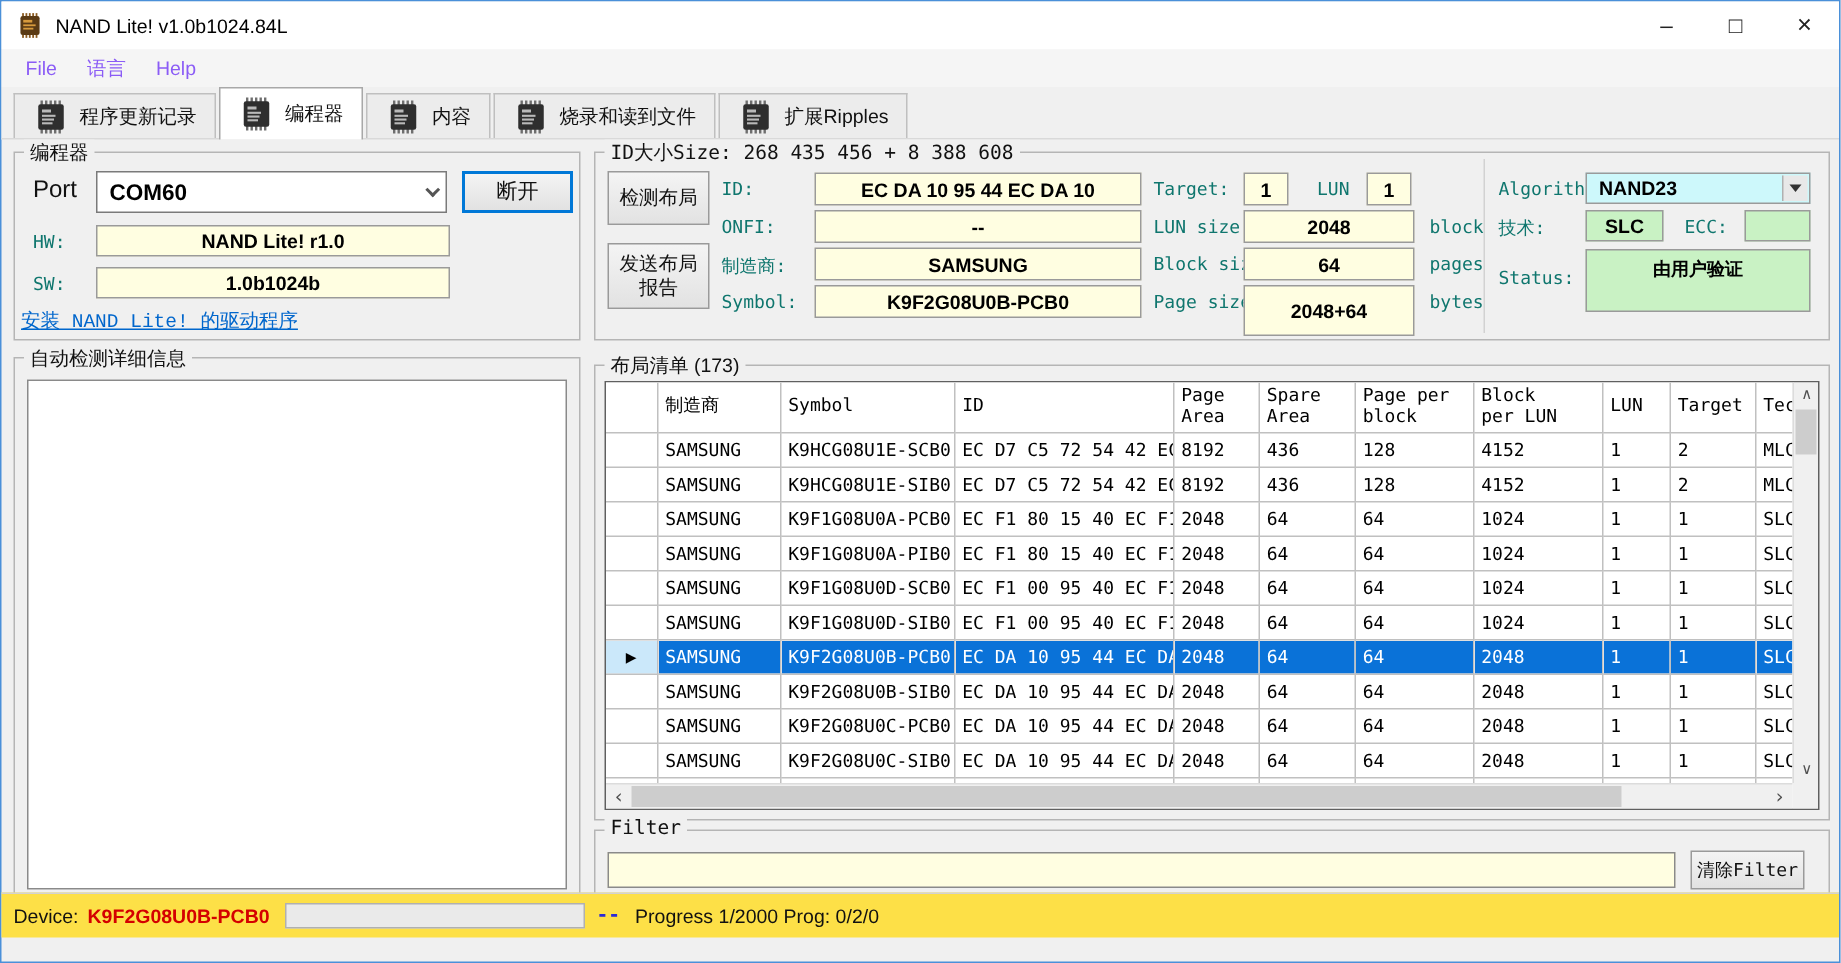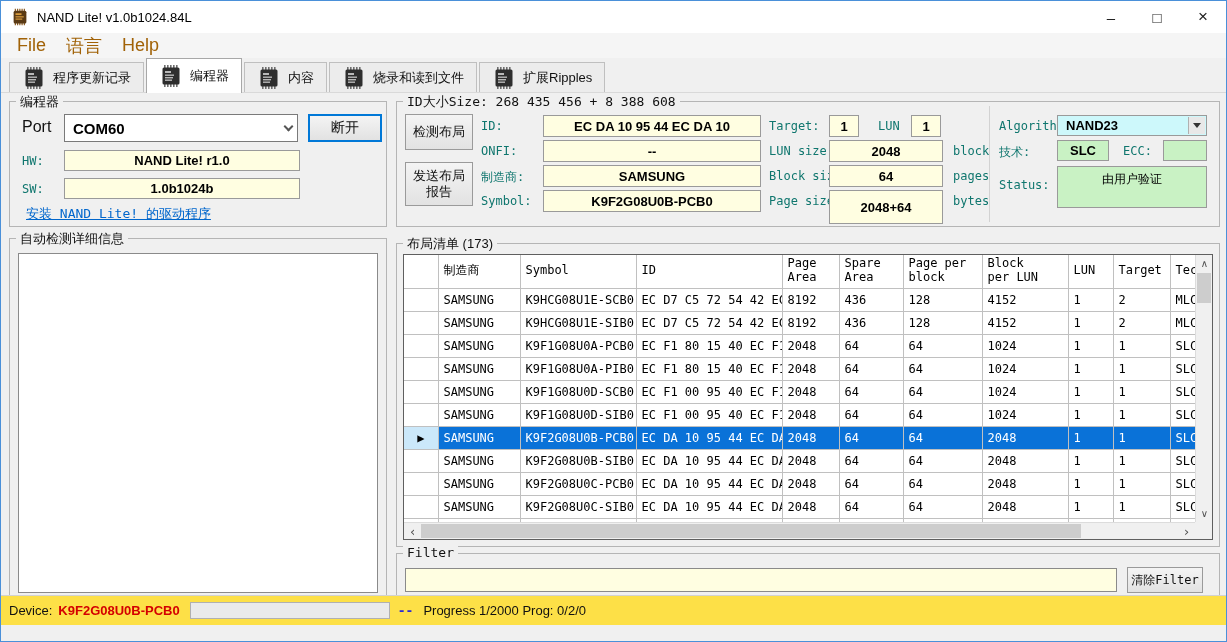--- a/index.html
+++ b/index.html
@@ -9,21 +9,21 @@
 
   
   .titlebar { position:absolute; left:0; top:0; right:0; height:32px; background:#ffffff; display:flex; align-items:center; }
   .title-icon { margin:0 8px 0 10px; width:18px; height:18px; }
   .title-text { font-size:13px; color:#000; }
   .win-controls { margin-left:auto; display:flex; height:100%; }
   .win-btn { width:46px; height:100%; display:flex; align-items:center; justify-content:center; font-size:15px; color:#222; cursor:default; }
 
   
   .menubar { position:absolute; left:0; top:32px; right:0; height:25px; background:#f5f5f5; display:flex; align-items:center; padding-left:6px; }
-  .menu-item { padding:3px 10px; font-size:18px; color:#a16207; }
+  .menu-item { padding:3px 10px; font-size:13px; color:#8b5cf6; }
 
   
   .tabbar { position:absolute; left:0; top:57px; right:0; height:35px; display:flex; align-items:flex-end; padding-left:8px; border-bottom:1px solid #d9d9d9; background:#f0f0f0; }
   .tab { display:flex; align-items:center; gap:7px; padding:0 12px; height:30px; background:#ececec; border:1px solid #bfbfbf; border-bottom:none; margin-right:2px; font-size:13px; color:#111; }
   .tab.active { background:#ffffff; height:35px; margin-bottom:-1px; border-color:#a8a8a8; }
   .tab .chip-icon { width:24px; height:24px; }
 
   
   .groupbox { position:absolute; border:1px solid #b5b5b5; background:#f0f0f0; }
   .group-label { position:absolute; top:-9px; left:6px; background:#f0f0f0; padding:0 4px; font-size:13px; color:#111; white-space:nowrap; }
@@ -42,21 +42,21 @@
   .link { position:absolute; font-size:13px; color:#0066cc; text-decoration:underline; font-family:"DejaVu Sans Mono", monospace; }
 
   .detect-box { position:absolute; left:8px; top:14px; right:8px; bottom:8px; background:#ffffff; border:1px solid #8a8a8a; }
 
   
   .divider-v { position:absolute; left:592px; top:4px; bottom:4px; border-left:1px solid #d2d2d2; }
   .field.cyan { background:#cdf8fb; justify-content:flex-start; padding-left:8px; }
   .field.green { background:#c9f2c4; }
   .combo-btn { position:absolute; right:1px; top:1px; bottom:1px; width:17px; background:#e8e8e8; border-left:1px solid #b0b0b0; display:flex; align-items:center; justify-content:center; }
   .tri-down { width:0; height:0; border-left:4px solid transparent; border-right:4px solid transparent; border-top:5px solid #333; }
-  .status-box { position:absolute; background:#c9f2c4; border:1px solid #9a9a9a; font-weight:normal; font-size:12px; text-align:center; padding-top:4px; color:#000; }
+  .status-box { position:absolute; background:#c9f2c4; border:1px solid #9a9a9a; font-weight:bold; font-size:12px; text-align:center; padding-top:4px; color:#000; }
 
   
   .table-frame { position:absolute; left:6px; top:10px; right:6px; bottom:6px; border:1px solid #5f5f5f; background:#fff; }
   .table-clip { position:absolute; left:0; top:0; right:17px; bottom:17px; overflow:hidden; background:#fff; }
   table.grid { border-collapse:collapse; table-layout:fixed; width:811px; font-family:"DejaVu Sans Mono", monospace; font-size:12px; }
   table.grid th, table.grid td { border-right:1px solid #c0c0c0; border-bottom:1px solid #c0c0c0; padding:2px 5px; text-align:left; font-weight:normal; white-space:nowrap; overflow:hidden; color:#000; }
   table.grid th { height:33px; white-space:pre-line; vertical-align:middle; line-height:1.15; background:#fff; }
   table.grid td { height:23px; }
   table.grid .selcol { width:34px; }
   tr.selected td { background:#0a72d8; color:#fff; }
@@ -247,21 +247,21 @@
       <span class="val">COM60</span>
       <span class="arrow">
           <span class="chev"></span>
         </span>
     </div>
     <div class="btn default-btn" style="position:absolute; left:298px; top:12px; width:74px; height:28px;text-align:right;">断开</div>
     <span class="small-label" style="left:12px; top:52px;">HW:</span>
     <div class="field" style="left:54px; top:48px; width:236px; height:21px;">NAND Lite! r1.0</div>
     <span class="small-label" style="left:12px; top:80px;">SW:</span>
     <div class="field" style="left:54px; top:76px; width:236px; height:21px;">1.0b1024b</div>
-    <span class="link" style="left:16px; top:103px;">安装 NAND Lite! 的驱动程序</span>
+    <span class="link" style="left:4px; top:103px;font-family:Liberation Mono, monospace;">安装 NAND Lite! 的驱动程序</span>
   </div>
 
   <div class="groupbox" style="left:8px; top:237px; width:378px; height:364px;">
     <span class="group-label">自动检测详细信息</span>
     <div class="detect-box"></div>
   </div>
 
   <div class="groupbox" style="left:395px; top:100px; width:824px; height:126px;">
     <span class="group-label mono">ID大小Size:  268 435 456 + 8 388 608</span>
 

